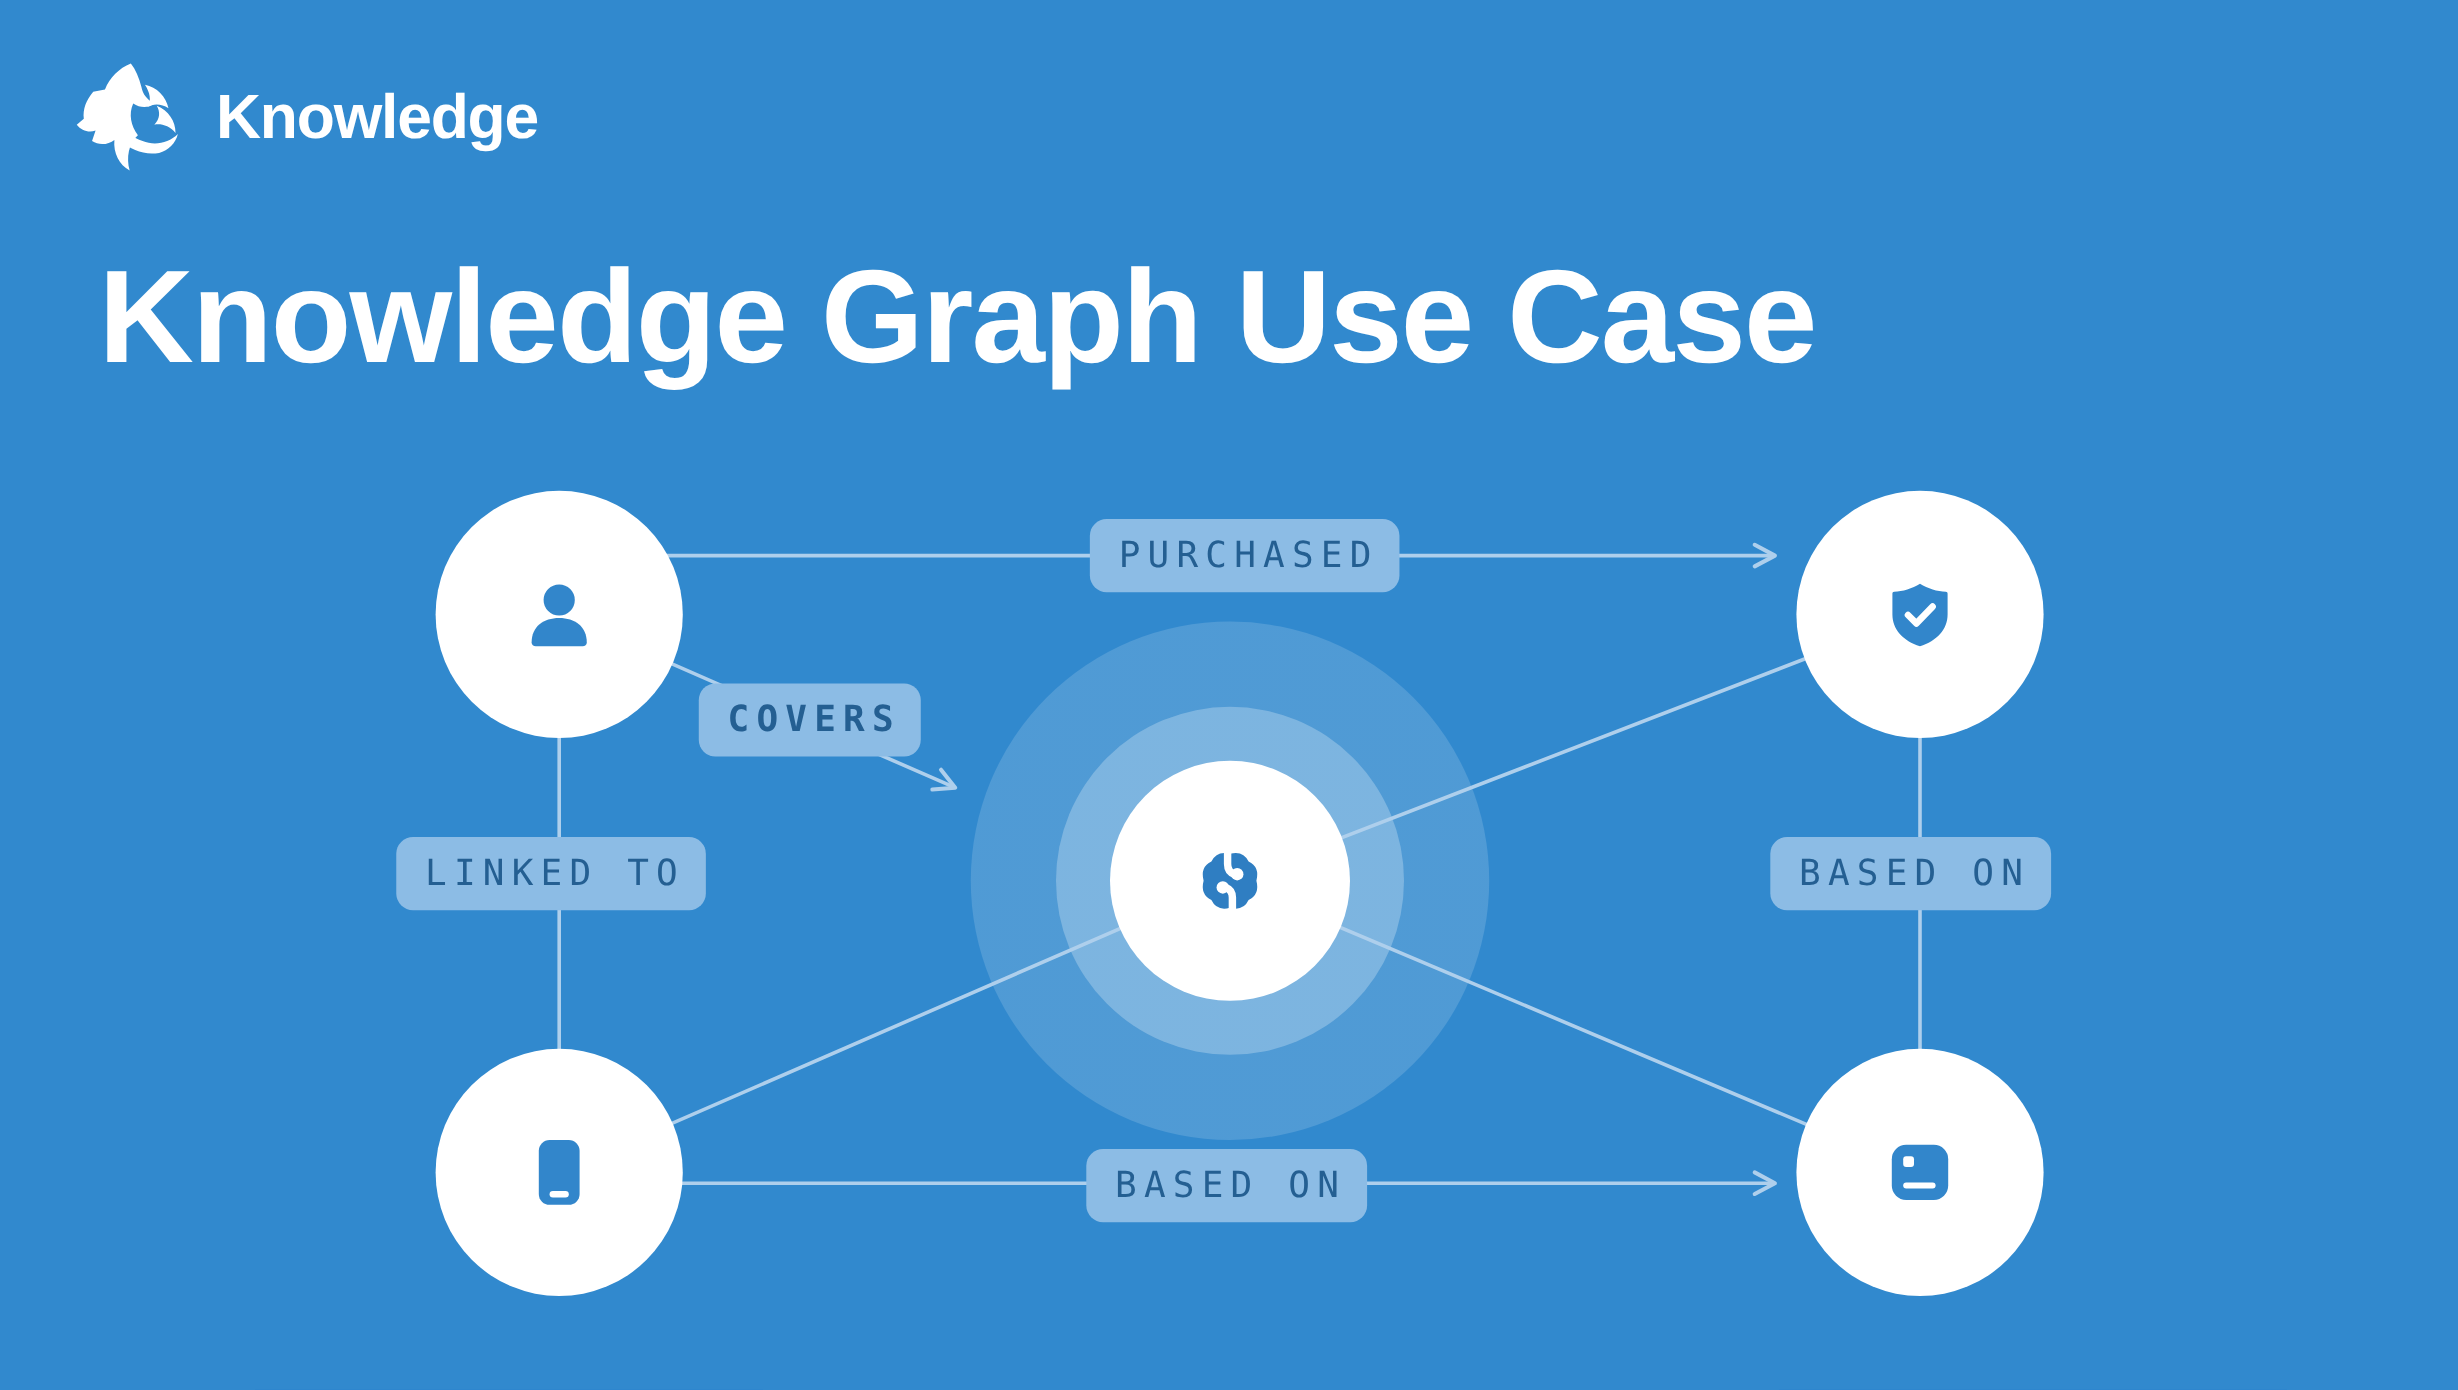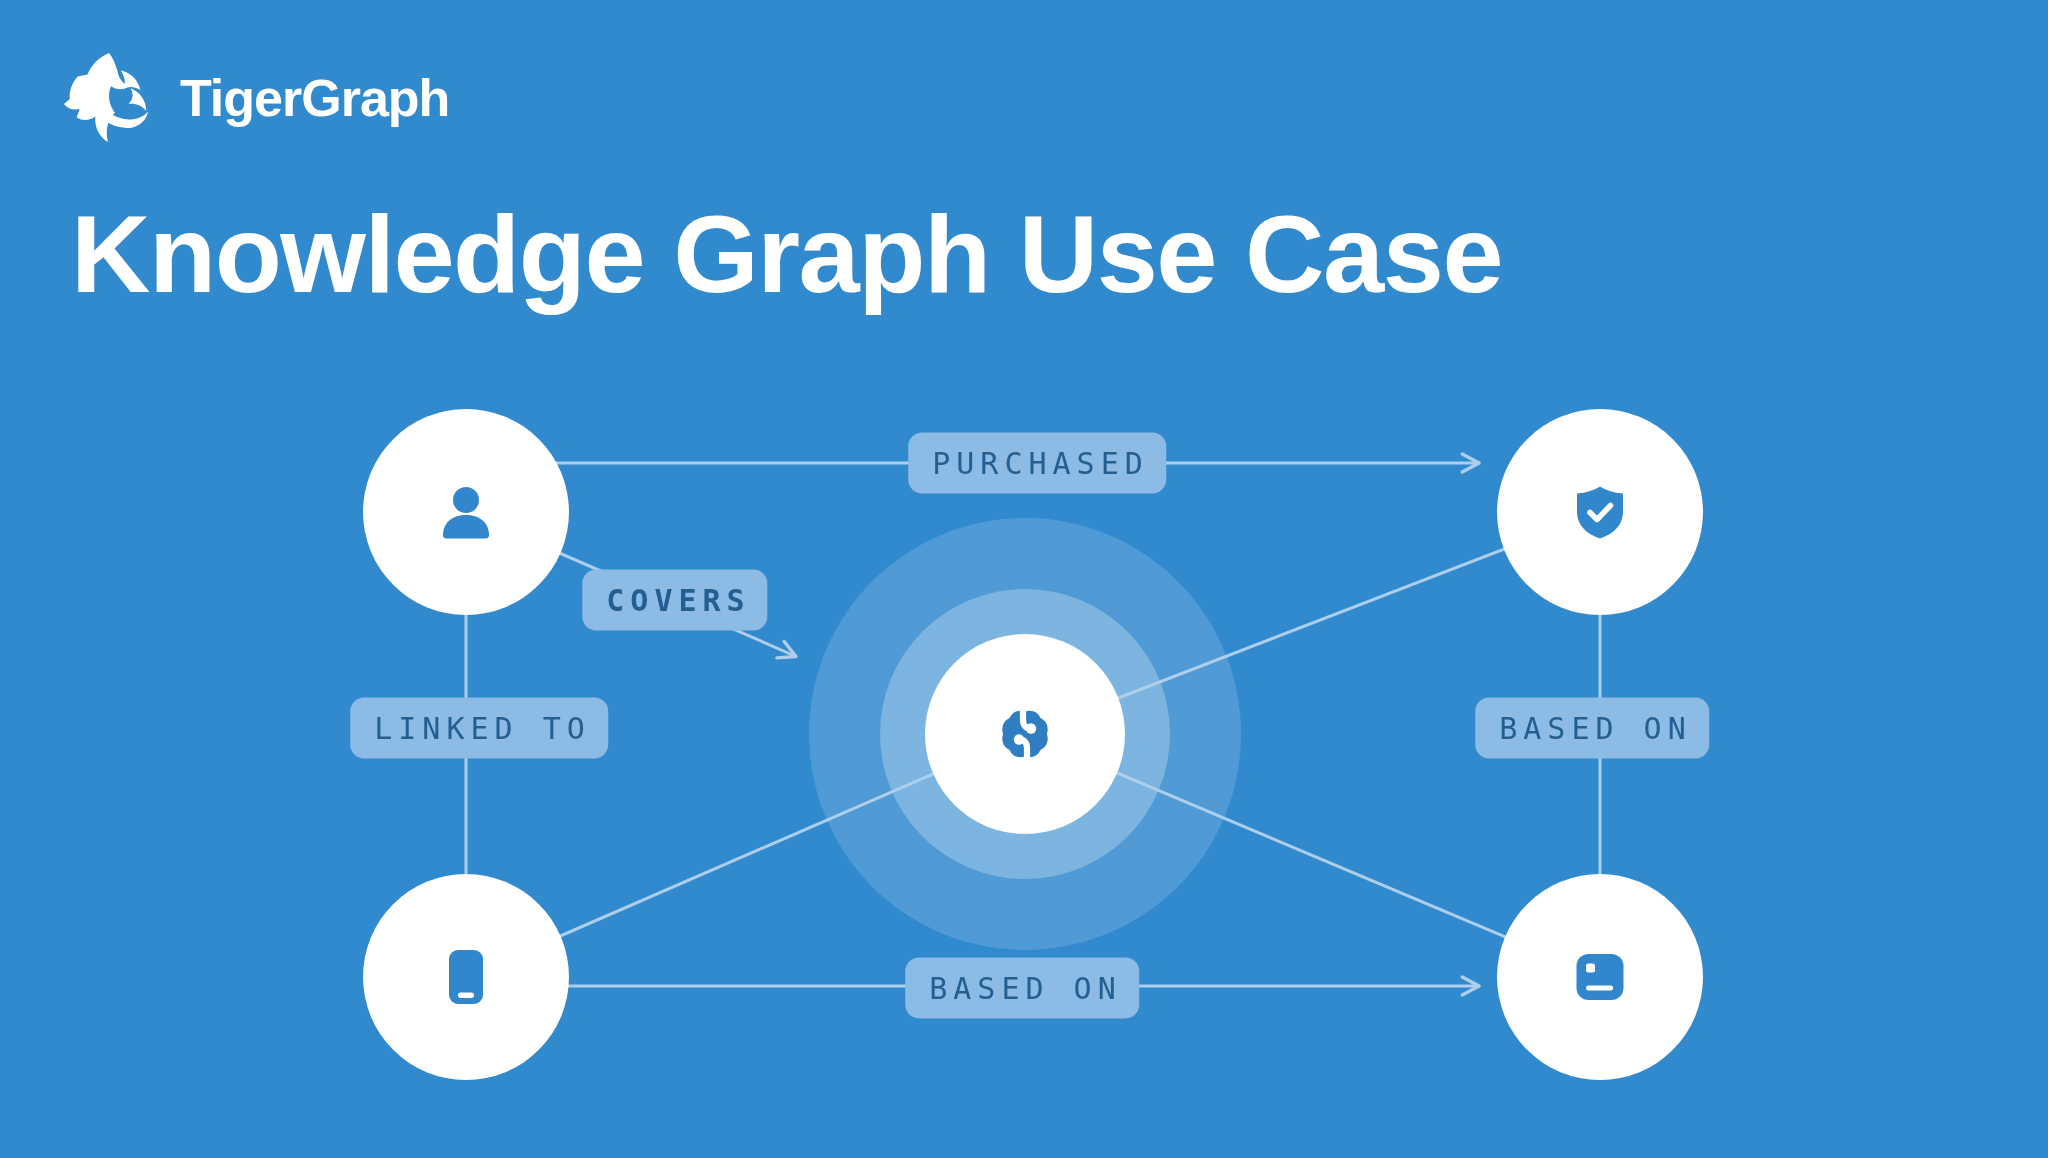--- a/index.html
+++ b/index.html
@@ -13,21 +13,21 @@
   
   .logo{
     position:absolute;left:62px;top:48px;
     display:flex;align-items:center;gap:20px;
   }
   .logo svg{display:block;}
   .brand-name{
     color:#ffffff;font-size:52px;font-weight:bold;letter-spacing:-1px;
   }
   .title{
-    position:absolute;left:64px;top:186px;margin:7px;
+    position:absolute;left:64px;top:186px;margin:18px;
     color:#ffffff;font-size:110px;font-weight:bold;letter-spacing:-1.5px;
     line-height:1.1;
   }
   
   .diagram{position:absolute;inset:0;text-align:right;}
   .ring{position:absolute;border-radius:50%;z-index:1;}
   .ring-outer{
     left:809px;top:518px;width:432px;height:432px;
     background:radial-gradient(circle, rgba(255,255,255,0.15) 0 84%, rgba(255,255,255,0) 100%);
   }
@@ -58,21 +58,21 @@
 
   <div class="logo">
     <svg width="98" height="100" viewBox="0 0 100 100" aria-hidden="true">
       <g fill="#ffffff">
         <path d="M48,4 C38,8 30,16 26,26 L16,28 C10,35 7,43 8,51 L2,56 C6,61 12,63 18,61 L15,70 C21,74 29,73 34,69 C33,80 38,90 47,95 C44,84 46,72 54,65 C48,57 46,47 50,38 C56,42 63,42 68,38 C62,35 58,30 57,24 C55,16 52,9 48,4 Z"></path>
         <path d="M60,22 C70,24 78,32 80,42 C74,38 67,38 62,41 C66,36 64,28 60,22 Z"></path>
         <path d="M70,40 C80,44 86,53 86,63 C81,57 74,55 68,56 C73,51 73,45 70,40 Z"></path>
         <path d="M40,70 C48,78 60,82 72,80 C80,78 86,72 88,64 C80,72 68,74 58,70 C50,67 44,62 42,56 C38,60 38,66 40,70 Z"></path>
       </g>
     </svg>
-    <span class="brand-name">TigerGraph</span>
+    <span class="brand-name">Knowledge</span>
   </div>
 
   <h1 class="title">Knowledge Graph Use Case</h1>
 
   <div class="diagram">
 
     <div class="ring ring-outer"></div>
     <div class="ring ring-mid"></div>
 
     <svg class="edges" width="2048" height="1158" viewBox="0 0 2048 1158" aria-hidden="true">
@@ -131,18 +131,18 @@
           <path d="M50,28.5 L50,38 Q50,44.5 55.5,46.5"></path>
           <path d="M54,75.5 L54,66 Q54,59.5 48.5,57.5"></path>
         </g>
         <circle cx="58" cy="46.5" r="5.2" fill="#ffffff"></circle>
         <circle cx="46" cy="57.5" r="5.2" fill="#ffffff"></circle>
       </svg>
     </div>
 
     <div class="pill" style="left:1037px;top:463px;">PURCHASED</div>
     <div class="pill" style="left:675px;top:600px;font-weight:bold;">COVERS</div>
-    <div class="pill" style="left:479px;top:728px;">LINKED TO</div>
+    <div class="pill" style="left:459px;top:728px;">LINKED TO</div>
     <div class="pill" style="left:1592px;top:728px;">BASED ON</div>
     <div class="pill" style="left:1022px;top:988px;">BASED ON</div>
 
   </div>
 </div>
 
 </body></html>

